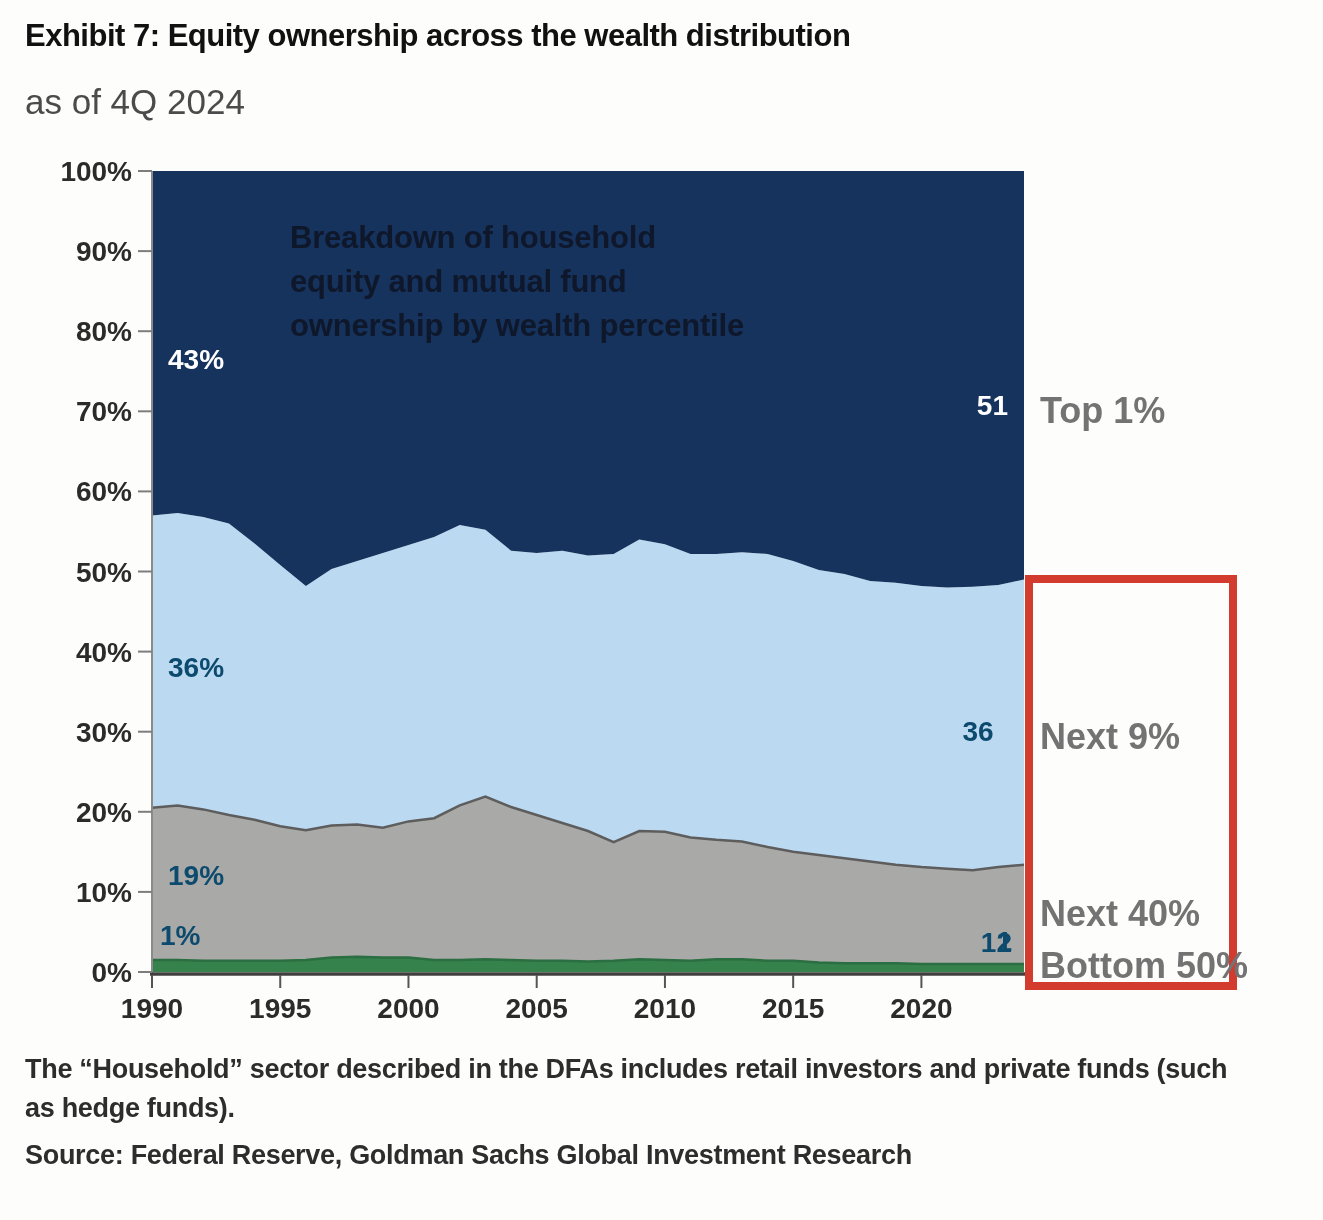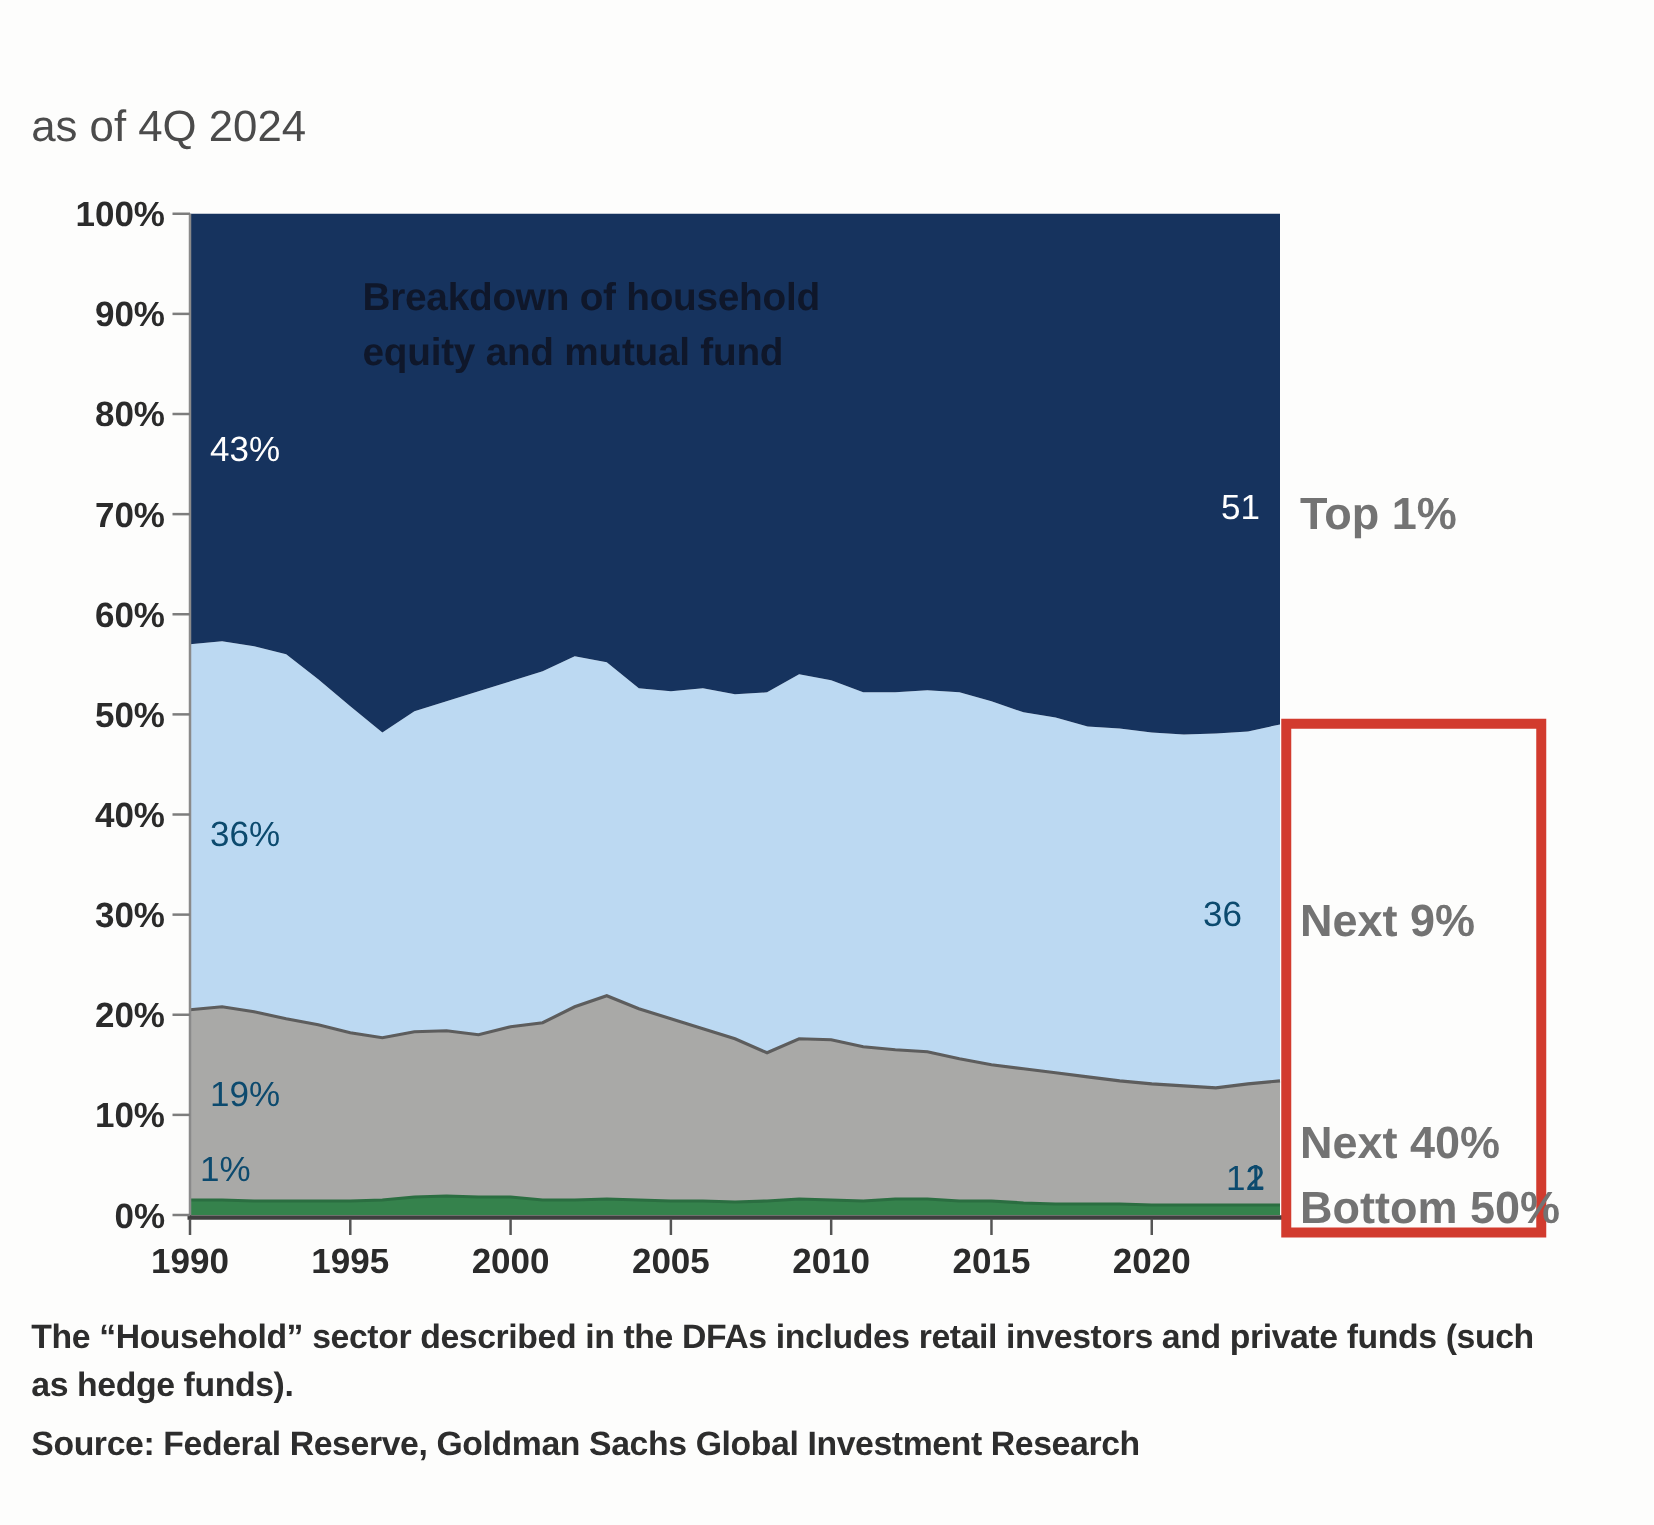--- a/index.html
+++ b/index.html
@@ -24,21 +24,21 @@
   #chart-svg text{
     font-family:"Liberation Sans", sans-serif;
     font-weight:bold;fill:#2b2b2b;font-size:28px;
   }
   .inner-title{
     position:absolute;left:290px;top:216px;width:600px;
     text-align:left;color:#0f172a;font-weight:bold;
     font-size:31px;line-height:44px;letter-spacing:-0.2px;
   }
   .ann{
-    position:absolute;font-weight:normal;font-size:28px;white-space:nowrap;
+    position:absolute;font-weight:bold;font-size:28px;white-space:nowrap;
   }
   .ann-white{color:#ffffff;}
   .ann-dark{color:#0c4a6e;}
   .val{width:60px;text-align:right;}
   .legend-label{
     position:absolute;left:1040px;font-weight:bold;font-size:36px;
     color:#737373;white-space:nowrap;
   }
   .footnote{
     position:absolute;left:25px;top:1050px;width:1300px;
@@ -48,20 +48,21 @@
   .source{
     position:absolute;left:25px;top:1140px;width:1300px;
     font-size:27px;font-weight:bold;color:#2d2d2d;letter-spacing:-0.3px;
   }
 </style>
 </head>
 <body>
 
 <div class="page">
 
+  <h1 class="title">Exhibit 7: Equity ownership across the wealth distribution</h1>
   <div class="subtitle">as of 4Q 2024</div>
 
   <div class="chart-wrap">
     <svg id="chart-svg" width="1323" height="1220">
         <polygon points="152,959.985 177.64705882352942,959.985 203.29411764705884,960.7860000000001 228.94117647058823,960.7860000000001 254.58823529411765,960.7860000000001 280.2352941176471,960.7860000000001 305.88235294117646,959.985 331.52941176470586,957.582 357.1764705882353,956.781 382.8235294117647,957.582 408.47058823529414,957.582 434.11764705882354,959.985 459.7647058823529,959.985 485.4117647058824,959.184 511.05882352941177,959.985 536.7058823529412,960.7860000000001 562.3529411764706,960.7860000000001 588,961.587 613.6470588235294,960.7860000000001 639.2941176470588,959.184 664.9411764705883,959.985 690.5882352941177,960.7860000000001 716.2352941176471,959.184 741.8823529411765,959.184 767.5294117647059,960.7860000000001 793.1764705882352,960.7860000000001 818.8235294117648,962.388 844.4705882352941,963.189 870.1176470588235,963.189 895.7647058823529,963.189 921.4117647058823,963.99 947.0588235294117,963.99 972.7058823529412,963.99 998.3529411764706,963.99 1024,963.99 1024,972 998.3529411764706,972 972.7058823529412,972 947.0588235294117,972 921.4117647058823,972 895.7647058823529,972 870.1176470588235,972 844.4705882352941,972 818.8235294117648,972 793.1764705882352,972 767.5294117647059,972 741.8823529411765,972 716.2352941176471,972 690.5882352941177,972 664.9411764705883,972 639.2941176470588,972 613.6470588235294,972 588,972 562.3529411764706,972 536.7058823529412,972 511.05882352941177,972 485.4117647058824,972 459.7647058823529,972 434.11764705882354,972 408.47058823529414,972 382.8235294117647,972 357.1764705882353,972 331.52941176470586,972 305.88235294117646,972 280.2352941176471,972 254.58823529411765,972 228.94117647058823,972 203.29411764705884,972 177.64705882352942,972 152,972" fill="#35824c"></polygon>
         <polygon points="152,807.795 177.64705882352942,805.392 203.29411764705884,809.397 228.94117647058823,815.004 254.58823529411765,819.81 280.2352941176471,826.2180000000001 305.88235294117646,830.223 331.52941176470586,825.417 357.1764705882353,824.616 382.8235294117647,827.8199999999999 408.47058823529414,821.412 434.11764705882354,818.208 459.7647058823529,805.392 485.4117647058824,796.581 511.05882352941177,806.9939999999999 536.7058823529412,815.004 562.3529411764706,823.014 588,831.024 613.6470588235294,842.238 639.2941176470588,831.024 664.9411764705883,831.825 690.5882352941177,837.432 716.2352941176471,839.835 741.8823529411765,841.437 767.5294117647059,847.044 793.1764705882352,851.85 818.8235294117648,855.054 844.4705882352941,858.258 870.1176470588235,861.462 895.7647058823529,864.6659999999999 921.4117647058823,867.069 947.0588235294117,868.671 972.7058823529412,870.273 998.3529411764706,867.069 1024,864.6659999999999 1024,963.99 998.3529411764706,963.99 972.7058823529412,963.99 947.0588235294117,963.99 921.4117647058823,963.99 895.7647058823529,963.189 870.1176470588235,963.189 844.4705882352941,963.189 818.8235294117648,962.388 793.1764705882352,960.7860000000001 767.5294117647059,960.7860000000001 741.8823529411765,959.184 716.2352941176471,959.184 690.5882352941177,960.7860000000001 664.9411764705883,959.985 639.2941176470588,959.184 613.6470588235294,960.7860000000001 588,961.587 562.3529411764706,960.7860000000001 536.7058823529412,960.7860000000001 511.05882352941177,959.985 485.4117647058824,959.184 459.7647058823529,959.985 434.11764705882354,959.985 408.47058823529414,957.582 382.8235294117647,957.582 357.1764705882353,956.781 331.52941176470586,957.582 305.88235294117646,959.985 280.2352941176471,960.7860000000001 254.58823529411765,960.7860000000001 228.94117647058823,960.7860000000001 203.29411764705884,960.7860000000001 177.64705882352942,959.985 152,959.985" fill="#a9a9a7"></polygon>
         <polygon points="152,515.4300000000001 177.64705882352942,513.027 203.29411764705884,517.032 228.94117647058823,523.44 254.58823529411765,543.4649999999999 280.2352941176471,565.0920000000001 305.88235294117646,585.9179999999999 331.52941176470586,569.097 357.1764705882353,561.087 382.8235294117647,553.077 408.47058823529414,545.067 434.11764705882354,537.057 459.7647058823529,525.042 485.4117647058824,529.848 511.05882352941177,550.674 536.7058823529412,553.077 562.3529411764706,550.674 588,555.48 613.6470588235294,553.8779999999999 639.2941176470588,539.46 664.9411764705883,544.266 690.5882352941177,553.8779999999999 716.2352941176471,553.8779999999999 741.8823529411765,552.2760000000001 767.5294117647059,553.8779999999999 793.1764705882352,561.087 818.8235294117648,569.8979999999999 844.4705882352941,573.903 870.1176470588235,581.1120000000001 895.7647058823529,582.7139999999999 921.4117647058823,585.9179999999999 947.0588235294117,587.52 972.7058823529412,586.719 998.3529411764706,585.117 1024,579.51 1024,864.6659999999999 998.3529411764706,867.069 972.7058823529412,870.273 947.0588235294117,868.671 921.4117647058823,867.069 895.7647058823529,864.6659999999999 870.1176470588235,861.462 844.4705882352941,858.258 818.8235294117648,855.054 793.1764705882352,851.85 767.5294117647059,847.044 741.8823529411765,841.437 716.2352941176471,839.835 690.5882352941177,837.432 664.9411764705883,831.825 639.2941176470588,831.024 613.6470588235294,842.238 588,831.024 562.3529411764706,823.014 536.7058823529412,815.004 511.05882352941177,806.9939999999999 485.4117647058824,796.581 459.7647058823529,805.392 434.11764705882354,818.208 408.47058823529414,821.412 382.8235294117647,827.8199999999999 357.1764705882353,824.616 331.52941176470586,825.417 305.88235294117646,830.223 280.2352941176471,826.2180000000001 254.58823529411765,819.81 228.94117647058823,815.004 203.29411764705884,809.397 177.64705882352942,805.392 152,807.795" fill="#bcd9f2"></polygon>
         <polygon points="152,171 177.64705882352942,171 203.29411764705884,171 228.94117647058823,171 254.58823529411765,171 280.2352941176471,171 305.88235294117646,171 331.52941176470586,171 357.1764705882353,171 382.8235294117647,171 408.47058823529414,171 434.11764705882354,171 459.7647058823529,171 485.4117647058824,171 511.05882352941177,171 536.7058823529412,171 562.3529411764706,171 588,171 613.6470588235294,171 639.2941176470588,171 664.9411764705883,171 690.5882352941177,171 716.2352941176471,171 741.8823529411765,171 767.5294117647059,171 793.1764705882352,171 818.8235294117648,171 844.4705882352941,171 870.1176470588235,171 895.7647058823529,171 921.4117647058823,171 947.0588235294117,171 972.7058823529412,171 998.3529411764706,171 1024,171 1024,579.51 998.3529411764706,585.117 972.7058823529412,586.719 947.0588235294117,587.52 921.4117647058823,585.9179999999999 895.7647058823529,582.7139999999999 870.1176470588235,581.1120000000001 844.4705882352941,573.903 818.8235294117648,569.8979999999999 793.1764705882352,561.087 767.5294117647059,553.8779999999999 741.8823529411765,552.2760000000001 716.2352941176471,553.8779999999999 690.5882352941177,553.8779999999999 664.9411764705883,544.266 639.2941176470588,539.46 613.6470588235294,553.8779999999999 588,555.48 562.3529411764706,550.674 536.7058823529412,553.077 511.05882352941177,550.674 485.4117647058824,529.848 459.7647058823529,525.042 434.11764705882354,537.057 408.47058823529414,545.067 382.8235294117647,553.077 357.1764705882353,561.087 331.52941176470586,569.097 305.88235294117646,585.9179999999999 280.2352941176471,565.0920000000001 254.58823529411765,543.4649999999999 228.94117647058823,523.44 203.29411764705884,517.032 177.64705882352942,513.027 152,515.4300000000001" fill="#16335e"></polygon>
         <polyline points="152,959.985 177.64705882352942,959.985 203.29411764705884,960.7860000000001 228.94117647058823,960.7860000000001 254.58823529411765,960.7860000000001 280.2352941176471,960.7860000000001 305.88235294117646,959.985 331.52941176470586,957.582 357.1764705882353,956.781 382.8235294117647,957.582 408.47058823529414,957.582 434.11764705882354,959.985 459.7647058823529,959.985 485.4117647058824,959.184 511.05882352941177,959.985 536.7058823529412,960.7860000000001 562.3529411764706,960.7860000000001 588,961.587 613.6470588235294,960.7860000000001 639.2941176470588,959.184 664.9411764705883,959.985 690.5882352941177,960.7860000000001 716.2352941176471,959.184 741.8823529411765,959.184 767.5294117647059,960.7860000000001 793.1764705882352,960.7860000000001 818.8235294117648,962.388 844.4705882352941,963.189 870.1176470588235,963.189 895.7647058823529,963.189 921.4117647058823,963.99 947.0588235294117,963.99 972.7058823529412,963.99 998.3529411764706,963.99 1024,963.99" fill="none" stroke="#2b6e41" stroke-width="2.5"></polyline>
         <polyline points="152,807.795 177.64705882352942,805.392 203.29411764705884,809.397 228.94117647058823,815.004 254.58823529411765,819.81 280.2352941176471,826.2180000000001 305.88235294117646,830.223 331.52941176470586,825.417 357.1764705882353,824.616 382.8235294117647,827.8199999999999 408.47058823529414,821.412 434.11764705882354,818.208 459.7647058823529,805.392 485.4117647058824,796.581 511.05882352941177,806.9939999999999 536.7058823529412,815.004 562.3529411764706,823.014 588,831.024 613.6470588235294,842.238 639.2941176470588,831.024 664.9411764705883,831.825 690.5882352941177,837.432 716.2352941176471,839.835 741.8823529411765,841.437 767.5294117647059,847.044 793.1764705882352,851.85 818.8235294117648,855.054 844.4705882352941,858.258 870.1176470588235,861.462 895.7647058823529,864.6659999999999 921.4117647058823,867.069 947.0588235294117,868.671 972.7058823529412,870.273 998.3529411764706,867.069 1024,864.6659999999999" fill="none" stroke="#5d5d5d" stroke-width="2.5"></polyline>
@@ -102,20 +103,21 @@
         <line x1="793.1764705882352" y1="975" x2="793.1764705882352" y2="988" stroke="#555555" stroke-width="2"></line>
         <text x="793.1764705882352" y="1018" text-anchor="middle">2015</text>
         <line x1="921.4117647058823" y1="975" x2="921.4117647058823" y2="988" stroke="#555555" stroke-width="2"></line>
         <text x="921.4117647058823" y="1018" text-anchor="middle">2020</text>
         <rect x="1029" y="579" width="204" height="407" fill="none" stroke="#d23b2e" stroke-width="8"></rect>
       </svg>
 
     <div class="inner-title">
       <div>Breakdown of household</div>
       <div>equity and mutual fund</div>
+      <div>ownership by wealth percentile</div>
     </div>
 
     <span class="ann ann-white" style="left:168px;top:344px;">43%</span>
     <span class="ann ann-dark" style="left:168px;top:652px;">36%</span>
     <span class="ann ann-dark" style="left:168px;top:860px;">19%</span>
     <span class="ann ann-dark" style="left:160px;top:920px;">1%</span>
 
     <span class="ann ann-white val" style="left:948px;top:390px;">51</span>
     <span class="ann ann-dark val" style="left:948px;top:716px;text-align:center;">36</span>
     <span class="ann ann-dark val" style="left:952px;top:891px;margin-top:36px;">12</span>

